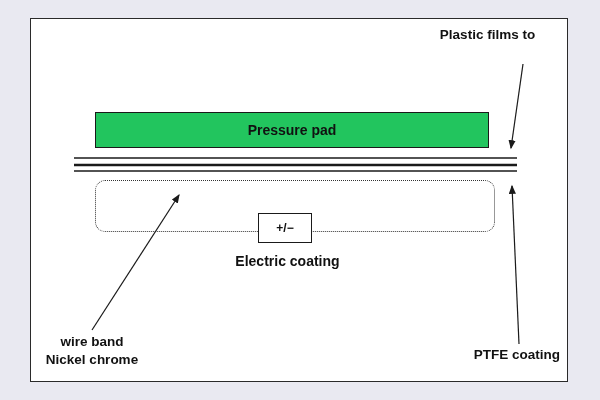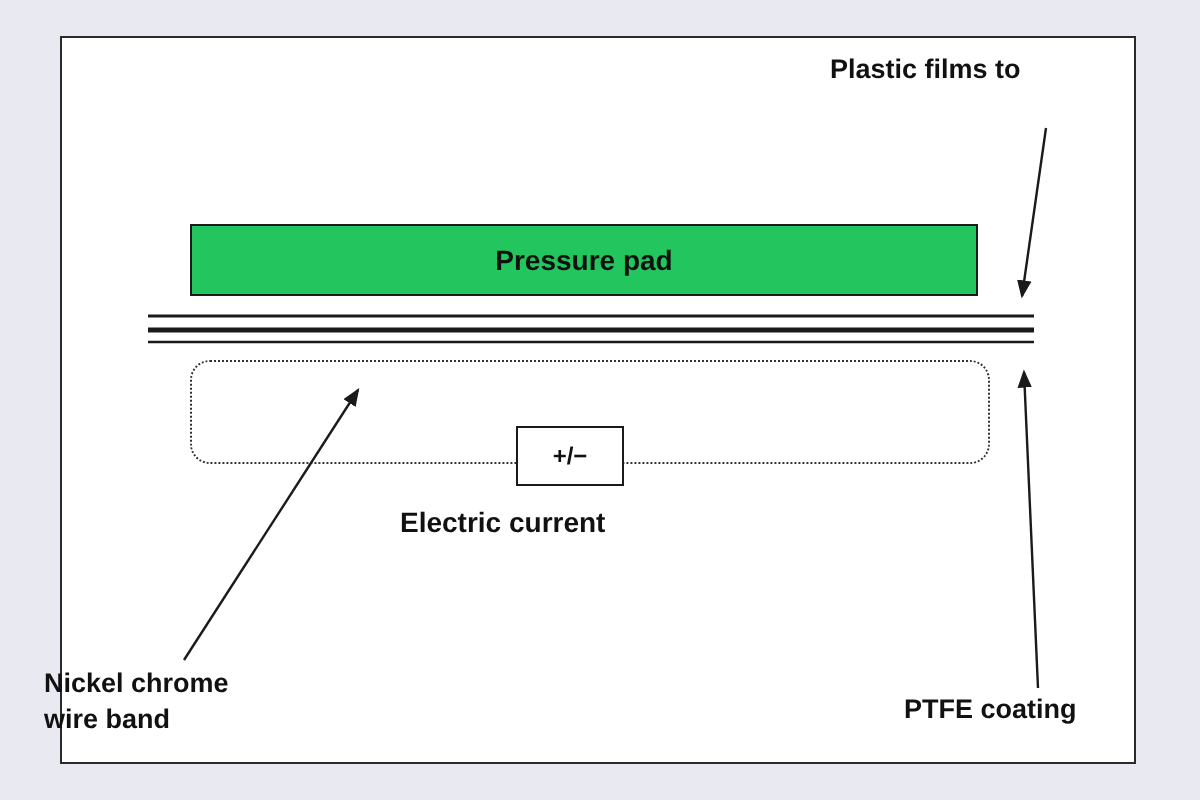--- a/index.html
+++ b/index.html
@@ -75,21 +75,21 @@
     font-size: 12px;
     font-weight: bold;
     color: #111111;
   }
   .label {
     position: absolute;
     color: #111111;
     font-weight: bold;
     font-size: 13.5px;
     line-height: 1.3;
-    text-align: left;
+    text-align: center;
   }
   .label-electric-current {
     left: 200px;
     top: 252px;
     width: 175px;
     font-size: 14px;
   }
   .label-plastic-films {
     left: 415px;
     top: 26px;
@@ -136,26 +136,26 @@
   </svg>
 
   <div class="pressure-pad-box">
     <span>Pressure pad</span>
   </div>
 
   <div class="plus-minus-box">
     <span>+/−</span>
   </div>
 
-  <div class="label label-electric-current">Electric current</div>
+  <div class="label label-electric-current">Electric coating</div>
 
   <div class="label label-plastic-films">
     <div>Plastic films to</div>
   </div>
 
   <div class="label label-nickel-chrome">
+    <div>wire band</div>
     <div>Nickel chrome</div>
-    <div>wire band</div>
   </div>
 
   <div class="label label-ptfe">PTFE coating</div>
 
 </div>
 
 </body></html>

